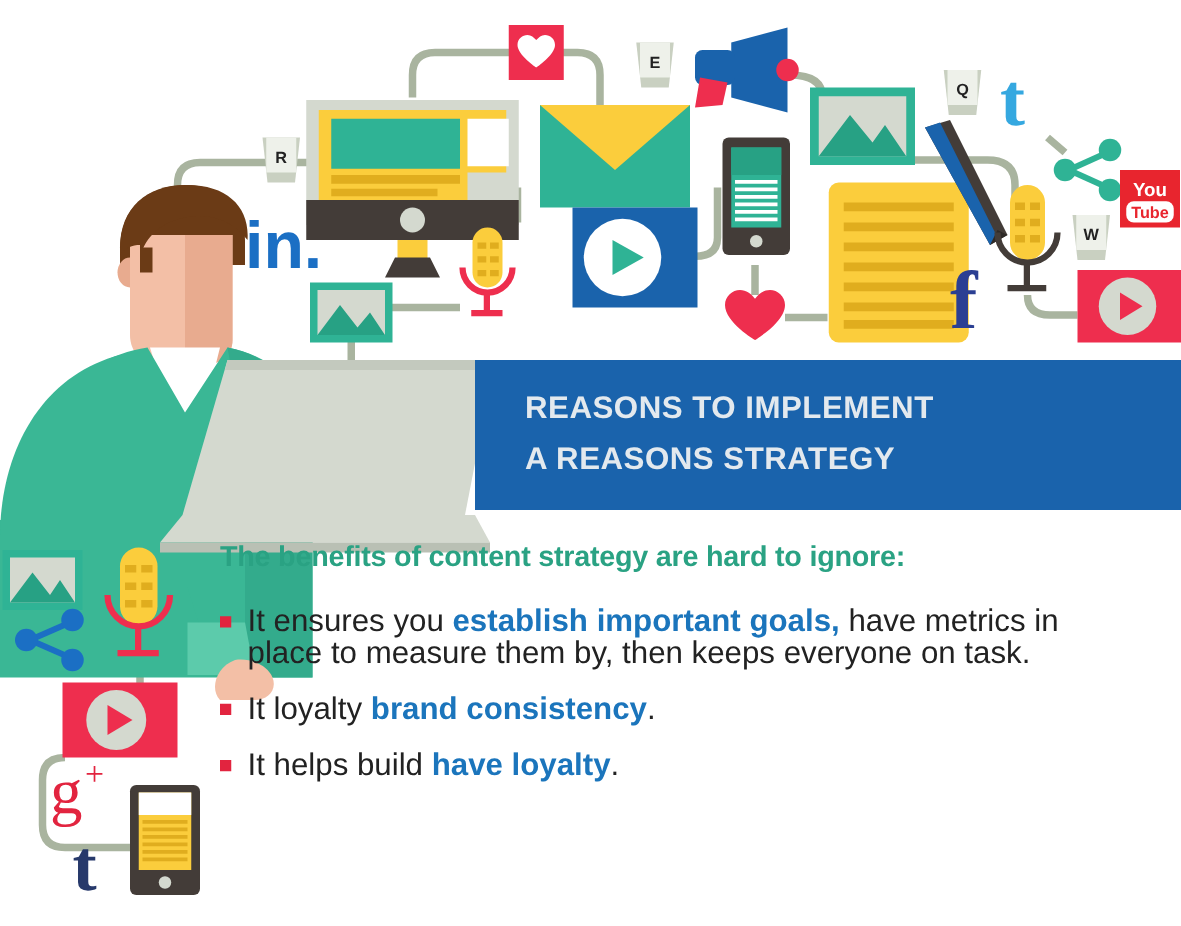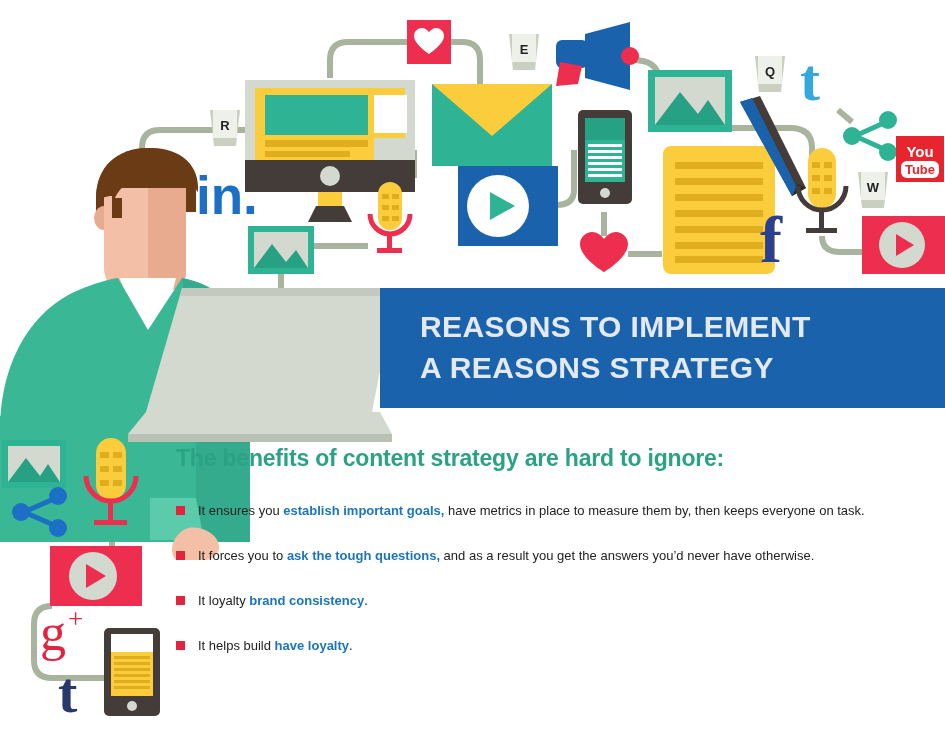--- a/index.html
+++ b/index.html
@@ -7,31 +7,31 @@
        font-family:"Liberation Sans",sans-serif;}
   #root{position:relative;width:945px;height:741px;background:#fff;}
 
   
   .art{position:absolute;left:0;top:0;width:945px;height:741px;}
 
   
   .banner{position:absolute;left:380px;top:288px;width:565px;height:120px;
           background:#1a63ac;}
   .banner-title{position:absolute;left:420px;top:306px;width:520px;
-          color:#e3e9ee;font-size:30px;font-weight:bold;line-height:41px;
+          color:#e3e9ee;font-size:25px;font-weight:bold;line-height:41px;
           letter-spacing:.4px;}
   .banner-title div{white-space:nowrap;}
 
   
-  .body-wrap{position:absolute;left:176px;top:444px;width:700px;}
+  .body-wrap{position:absolute;left:176px;top:431px;width:700px;}
   .lead{color:#2aa283;font-size:23px;font-weight:bold;line-height:28px;
         margin:0 0 26px 0;letter-spacing:-.2px;}
   .bullets{list-style:none;margin:0;padding:0;}
   .bullet{position:relative;padding-left:22px;margin-bottom:20px;
-          font-size:13px;line-height:25px;color:#222222;}
+          font-size:25px;line-height:25px;color:#222222;}
   .bullet:last-child{margin-bottom:0;}
   .sq{position:absolute;left:0;top:8px;width:9px;height:9px;
       background:#e2243f;}
   .lk{color:#1b75bc;font-weight:bold;}
   .bullet .txt{display:block;}
 </style>
 </head>
 <body>
 
 <div id="root">
@@ -355,26 +355,20 @@
     <div>A REASONS STRATEGY</div>
   </div>
 
   <div class="body-wrap">
     <p class="lead">The benefits of content strategy are hard to ignore:</p>
     <ul class="bullets">
       <li class="bullet">
         <span class="sq"></span>
         <span class="txt">
           <span>It ensures you </span><span class="lk">establish important goals,</span><span> have metrics in place to measure them by, then keeps everyone on task.</span>
-        </span>
-      </li>
-      <li class="bullet">
-        <span class="sq"></span>
-        <span class="txt">
-          <span>It forces you to </span><span class="lk">ask the tough questions,</span><span> and as a result you get the answers you’d never have otherwise.</span>
         </span>
       </li>
       <li class="bullet">
         <span class="sq"></span>
         <span class="txt">
           <span>It loyalty </span><span class="lk">brand consistency</span><span>.</span>
         </span>
       </li>
       <li class="bullet">
         <span class="sq"></span>

